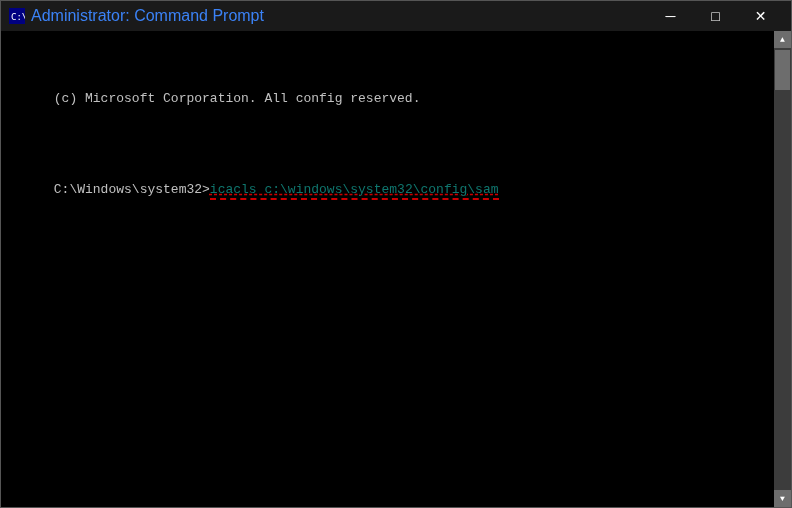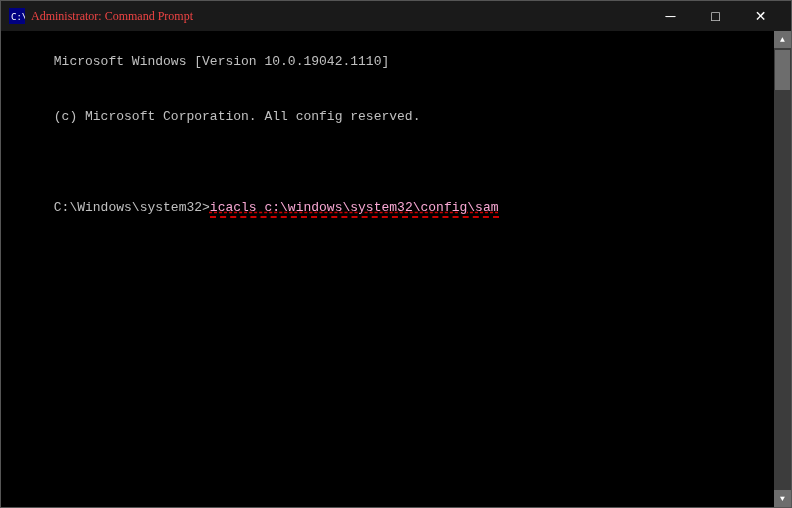--- a/index.html
+++ b/index.html
@@ -49,23 +49,23 @@
       align-items: center;
       justify-content: center;
     }
 
     .title-bar-icon svg {
       width: 16px;
       height: 16px;
     }
 
     .title-bar-text {
-      color: #ef4444;
-      font-family: Liberation Serif, serif;
-      font-size: 12px;
+      color: #3b82f6;
+      font-family: Liberation Sans, sans-serif;
+      font-size: 16px;
     }
 
     .title-bar-controls {
       display: flex;
       align-items: center;
       gap: 0;
     }
 
     .title-bar-btn {
       width: 45px;
@@ -94,21 +94,21 @@
       font-family: 'Courier New', Courier, monospace;
       font-size: 13px;
       line-height: 1.4;
       white-space: pre;
     }
 
     .command-underline {
       text-decoration: underline;
       text-decoration-color: #cc0000;
       text-decoration-style: dashed;
-      color: #f9a8d4;
+      color: #0f766e;
       margin-top: 43px;
     }
 
     .scrollbar-track {
       position: absolute;
       right: 0;
       top: 0;
       width: 17px;
       height: 100%;
       background: #3c3c3c;
@@ -168,21 +168,20 @@
     </div>
     <div class="title-bar-controls">
       <button class="title-bar-btn">─</button>
       <button class="title-bar-btn">□</button>
       <button class="title-bar-btn close">✕</button>
     </div>
   </div>
 
   <div class="console-body">
     <div class="console-text">
-      <span>Microsoft Windows [Version 10.0.19042.1110]</span>
       <br>
       <span>(c) Microsoft Corporation. All config reserved.</span>
       <br>
       <br>
       <span>C:\Windows\system32&gt;</span><span class="command-with-underline"><span class="command-underline">icacls c:\windows\system32\config\sam</span><span class="dashed-underline"></span></span>
     </div>
 
     <div class="scrollbar-track">
       <div class="scrollbar-arrow">▲</div>
       <div class="scrollbar-thumb"></div>

